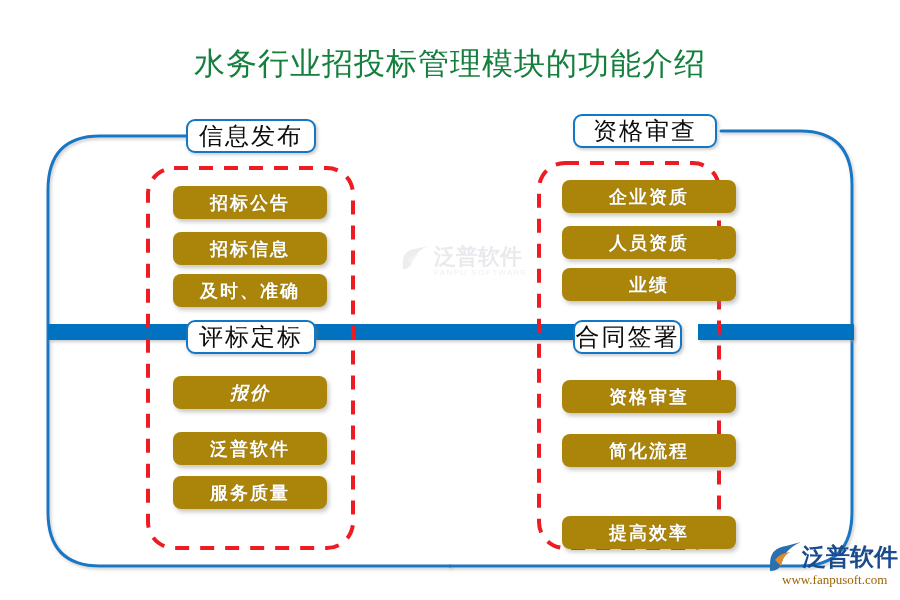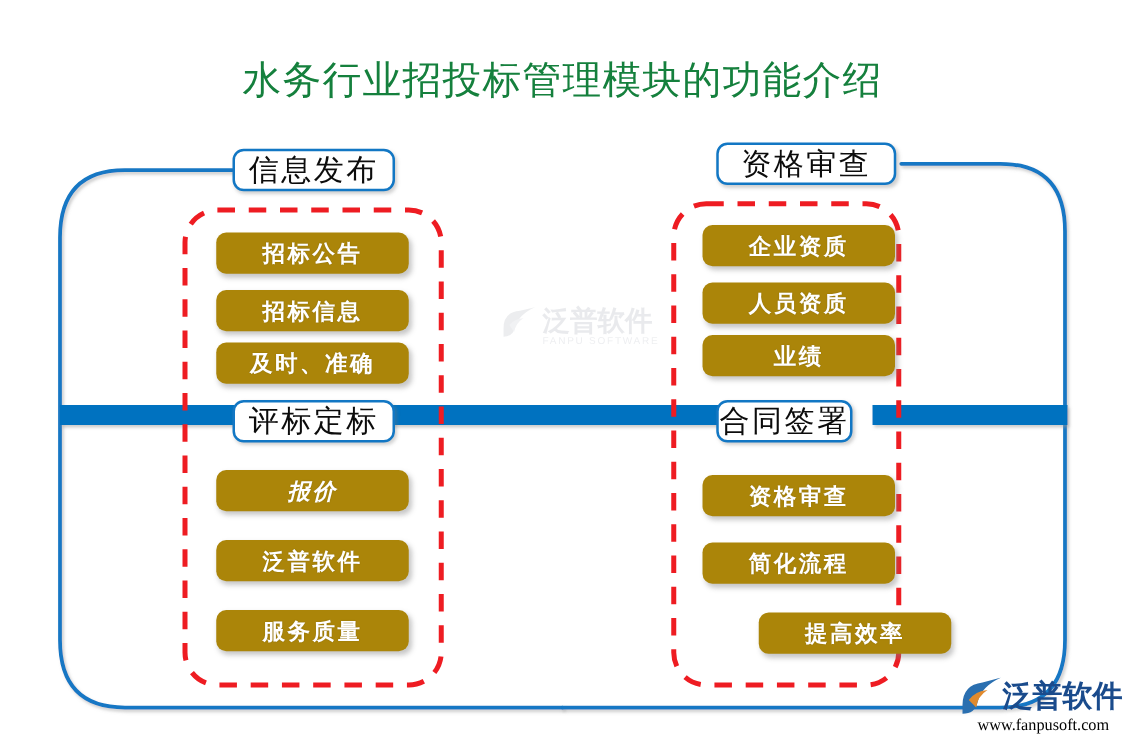--- a/index.html
+++ b/index.html
@@ -114,21 +114,21 @@
     font-size: 18px;
     color: #ffffff;
     letter-spacing: 2px;
     font-family: "Liberation Serif", "DejaVu Serif", serif;
     font-weight: bold;
     box-shadow: 2px 3px 4px rgba(130,130,130,0.45);
     text-shadow: 0 0 1px rgba(0,0,0,0.25);
     white-space: nowrap;
   }
   .col-l { left: 173px; width: 154px; height: 33px; }
-  .col-r { left: 562px; width: 154px; height: 33px; }
+  .col-r { left: 562px; width: 174px; height: 33px; }
 
   
   .logo {
     position: absolute;
     left: 768px;
     top: 540px;
     width: 126px;
     height: 52px;
   }
   .logo-mark {
@@ -147,21 +147,21 @@
     color: #1a4b8c;
     font-family: "Liberation Sans", sans-serif;
     letter-spacing: 0px;
     white-space: nowrap;
   }
   .logo-url {
     position: absolute;
     left: 14px;
     top: 32px;
     font-size: 13px;
-    color: #000000;
+    color: #a16207;
     font-family: "Liberation Serif", "DejaVu Serif", serif;
     white-space: nowrap;
   }
 </style>
 </head>
 <body>
 
 <div id="stage">
 
   <div class="page-title">水务行业招投标管理模块的功能介绍</div>
@@ -209,25 +209,25 @@
   <div class="pill col-l" style="top:186px;text-align:center;">招标公告</div>
   <div class="pill col-l" style="top:232px;">招标信息</div>
   <div class="pill col-l" style="top:274px;">及时、准确</div>
 
   <div class="pill col-r" style="top:180px;">企业资质</div>
   <div class="pill col-r" style="top:226px;">人员资质</div>
   <div class="pill col-r" style="top:268px;">业绩</div>
 
   <div class="pill col-l" style="top:376px;font-style:italic;">报价</div>
   <div class="pill col-l" style="top:432px;">泛普软件</div>
-  <div class="pill col-l" style="top:488px;">服务质量</div>
+  <div class="pill col-l" style="top:476px;">服务质量</div>
 
   <div class="pill col-r" style="top:380px;">资格审查</div>
   <div class="pill col-r" style="top:434px;">简化流程</div>
-  <div class="pill col-r" style="top:490px;margin-left:45px;">提高效率</div>
+  <div class="pill col-r" style="top:516px;">提高效率</div>
 
   <div class="logo">
     <svg class="logo-mark" viewBox="0 0 34 32">
       <path d="M2 22 Q2 6 18 4 L33 0 Q17 7 14 20 Q12 29 2 29 Z" fill="#2a6fb0"></path>
       <path d="M7 18 Q12 11 22 10 Q14 15 13 24 Q10 21 7 18 Z" fill="#e08a2e"></path>
     </svg>
     <div class="logo-text">泛普软件</div>
     <div class="logo-url">www.fanpusoft.com</div>
   </div>
 

